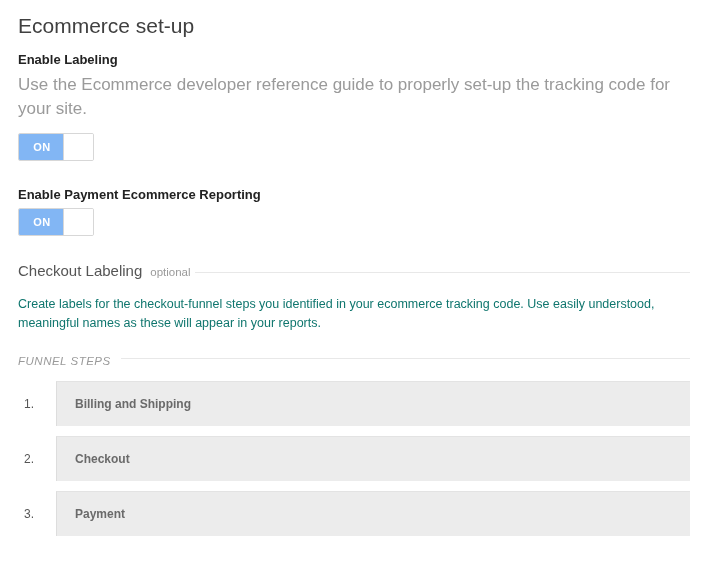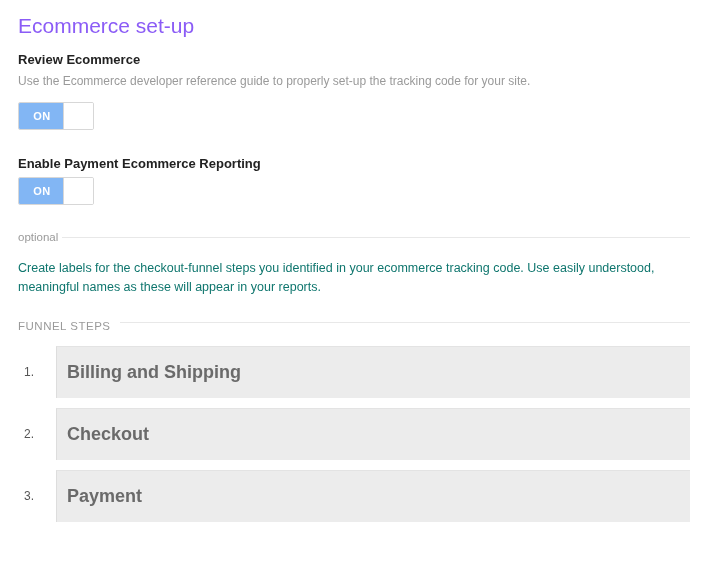--- a/index.html
+++ b/index.html
@@ -10,31 +10,31 @@
     body {
       font-family: Arial, Helvetica, sans-serif;
       background: #fff;
       padding: 14px 18px;
       width: 708px;
       color: #333;
     }
     .page-title {
       font-size: 21px;
       font-weight: 400;
-      color: #8b5cf6;
+      color: #404040;
       margin-bottom: 14px;
     }
     .section-label {
       font-size: 13px;
       font-weight: 700;
       color: #222;
       margin-bottom: 6px;
     }
     .help-text {
-      font-size: 12px;
+      font-size: 17px;
       color: #9a9a9a;
       margin-bottom: 12px;
       line-height: 1.4;
     }
     .toggle {
       display: inline-block;
       width: 76px;
       height: 28px;
       border: 1px solid #d7d7d7;
       border-radius: 2px;
@@ -99,70 +99,72 @@
       display: flex;
       align-items: center;
       margin-bottom: 14px;
     }
     .funnel-header {
       font-size: 11.5px;
       font-weight: 400;
       color: #9a9a9a;
       letter-spacing: 0.5px;
       margin-right: 10px;
+      font-style: italic;
     }
     .funnel-step {
       display: flex;
       align-items: center;
       margin-bottom: 10px;
     }
     .step-number {
       width: 38px;
       font-size: 12px;
       color: #555;
       text-align: left;
       padding-left: 6px;
     }
     .step-bar {
       flex: 1;
       background: #ececec;
       border-left: 1px solid #ddd;
       border-top: 1px solid #e3e3e3;
-      padding: 15px 10px;
-      font-size: 18px;
+      padding: 15px 18px;
+      font-size: 12px;
       font-weight: 700;
       color: #6a6a6a;
     }
     .footer-area {
       margin-top: 48px;
       padding-top: 20px;
       border-top: 1px solid #eee;
     }
   </style>
 </head>
 <body>
 
 
 
 <h1 class="page-title">Ecommerce set-up</h1>
 
-<div class="section-label">Review Ecommerce</div>
+<div class="section-label">Enable Labeling</div>
 <div class="help-text">Use the Ecommerce developer reference guide to properly set-up the tracking code for your site.</div>
 <div class="toggle">
   <div class="toggle-on-side">ON</div>
   <div class="toggle-thumb"></div>
 </div>
 
 <div class="section-label">Enable Payment Ecommerce Reporting</div>
 <div class="toggle">
   <div class="toggle-on-side">ON</div>
   <div class="toggle-thumb"></div>
 </div>
 
 <div class="subsection-row">
+  <span class="subsection-title">Checkout Labeling</span>
   <span class="optional-tag">optional</span>
   <span class="divider-line"></span>
 </div>
 <div class="subsection-help">Create labels for the checkout-funnel steps you identified in your ecommerce tracking code. Use easily understood, meaningful names as these will appear in your reports.</div>
 
 <div class="funnel-header-row">
   <span class="funnel-header">FUNNEL STEPS</span>
   <span class="divider-line"></span>
 </div>
 

